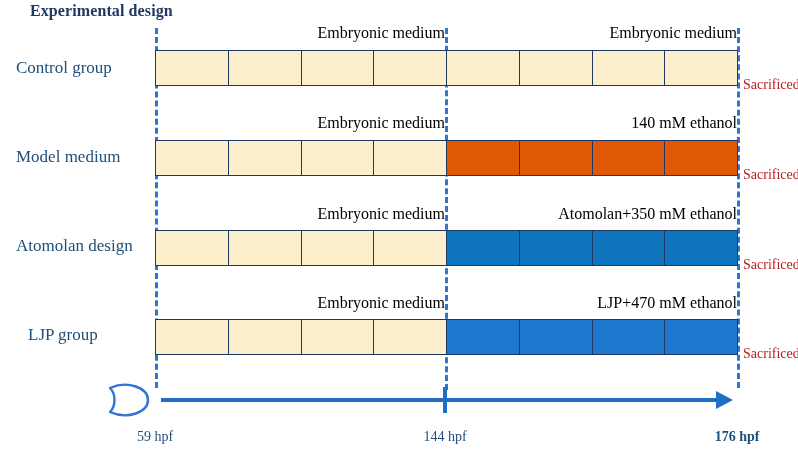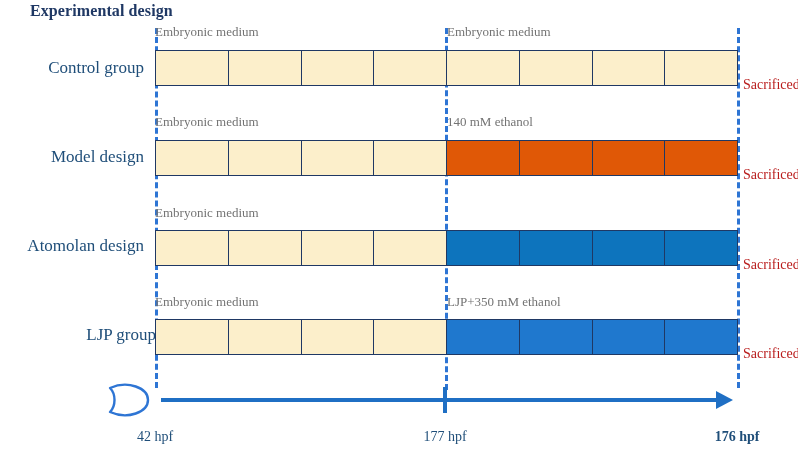--- a/index.html
+++ b/index.html
@@ -33,33 +33,32 @@
     font-weight: bold;
     color: #1F3864;
     letter-spacing: 0.1px;
     white-space: nowrap;
   }
 
   
   .row-label {
     position: absolute;
     width: 128px;
-    text-align: right;
     font-size: 17px;
     color: #1F4E79;
     white-space: nowrap;
     left: 0;
   }
 
   
   .phase-caption {
     position: absolute;
-    font-size: 13px;
-    color: #737373;
-    text-align: left;
+    font-size: 16px;
+    color: #000000;
+    text-align: right;
     white-space: nowrap;
   }
 
   
   .bar {
     position: absolute;
     height: 36px;
     display: flex;
     box-sizing: border-box;
   }
@@ -154,69 +153,70 @@
     <div class="cell cream"></div>
     <div class="cell cream"></div>
     <div class="cell cream"></div>
     <div class="cell cream"></div>
     <div class="cell cream"></div>
     <div class="cell cream"></div>
     <div class="cell cream"></div>
   </div>
   <div class="sacrificed" style="top:77px;">Sacrificed</div>
 
-  <div class="row-label" style="top:147px;">Model design</div>
+  <div class="row-label" style="top:147px;">Model medium</div>
   <div class="phase-caption" style="left:139px; top:114px; width:290px;">Embryonic medium</div>
   <div class="phase-caption" style="left:431px; top:114px; width:290px;">140 mM ethanol</div>
   <div class="bar" style="left:139px; top:140px; width:583px;">
     <div class="cell cream"></div>
     <div class="cell cream"></div>
     <div class="cell cream"></div>
     <div class="cell cream"></div>
     <div class="cell orange"></div>
     <div class="cell orange"></div>
     <div class="cell orange"></div>
     <div class="cell orange"></div>
   </div>
   <div class="sacrificed" style="top:167px;">Sacrificed</div>
 
   <div class="row-label" style="top:236px;">Atomolan design</div>
   <div class="phase-caption" style="left:139px; top:205px; width:290px;">Embryonic medium</div>
+  <div class="phase-caption" style="left:431px; top:205px; width:290px;">Atomolan+350 mM ethanol</div>
   <div class="bar" style="left:139px; top:230px; width:583px;">
     <div class="cell cream"></div>
     <div class="cell cream"></div>
     <div class="cell cream"></div>
     <div class="cell cream"></div>
     <div class="cell blue1"></div>
     <div class="cell blue1"></div>
     <div class="cell blue1"></div>
     <div class="cell blue1"></div>
   </div>
   <div class="sacrificed" style="top:257px;">Sacrificed</div>
 
   <div class="row-label" style="top:325px;padding-left:12px;">LJP group</div>
   <div class="phase-caption" style="left:139px; top:294px; width:290px;">Embryonic medium</div>
-  <div class="phase-caption" style="left:431px; top:294px; width:290px;">LJP+350 mM ethanol</div>
+  <div class="phase-caption" style="left:431px; top:294px; width:290px;">LJP+470 mM ethanol</div>
   <div class="bar" style="left:139px; top:319px; width:583px;">
     <div class="cell cream"></div>
     <div class="cell cream"></div>
     <div class="cell cream"></div>
     <div class="cell cream"></div>
     <div class="cell blue2"></div>
     <div class="cell blue2"></div>
     <div class="cell blue2"></div>
     <div class="cell blue2"></div>
   </div>
   <div class="sacrificed" style="top:346px;">Sacrificed</div>
 
   <svg class="fish-icon" viewBox="0 0 58 44" xmlns="http://www.w3.org/2000/svg">
     <path d="M12 10 C 30 2, 50 10, 50 22 C 50 34, 30 42, 12 34 C 18 28, 18 16, 12 10 Z" fill="none" stroke="#2E75D4" stroke-width="2.4" stroke-linecap="round" stroke-linejoin="round"></path>
   </svg>
 
   <div class="timeline-line"></div>
   <div class="timeline-tick"></div>
   <div class="timeline-arrow"></div>
 
-  <div class="axis-label" style="left:99px; width:80px;">42 hpf</div>
-  <div class="axis-label" style="left:389px; width:80px;">177 hpf</div>
+  <div class="axis-label" style="left:99px; width:80px;">59 hpf</div>
+  <div class="axis-label" style="left:389px; width:80px;">144 hpf</div>
   <div class="axis-label" style="left:681px; width:80px;font-weight:bold;">176 hpf</div>
 
 </div>
 
 </body></html>

